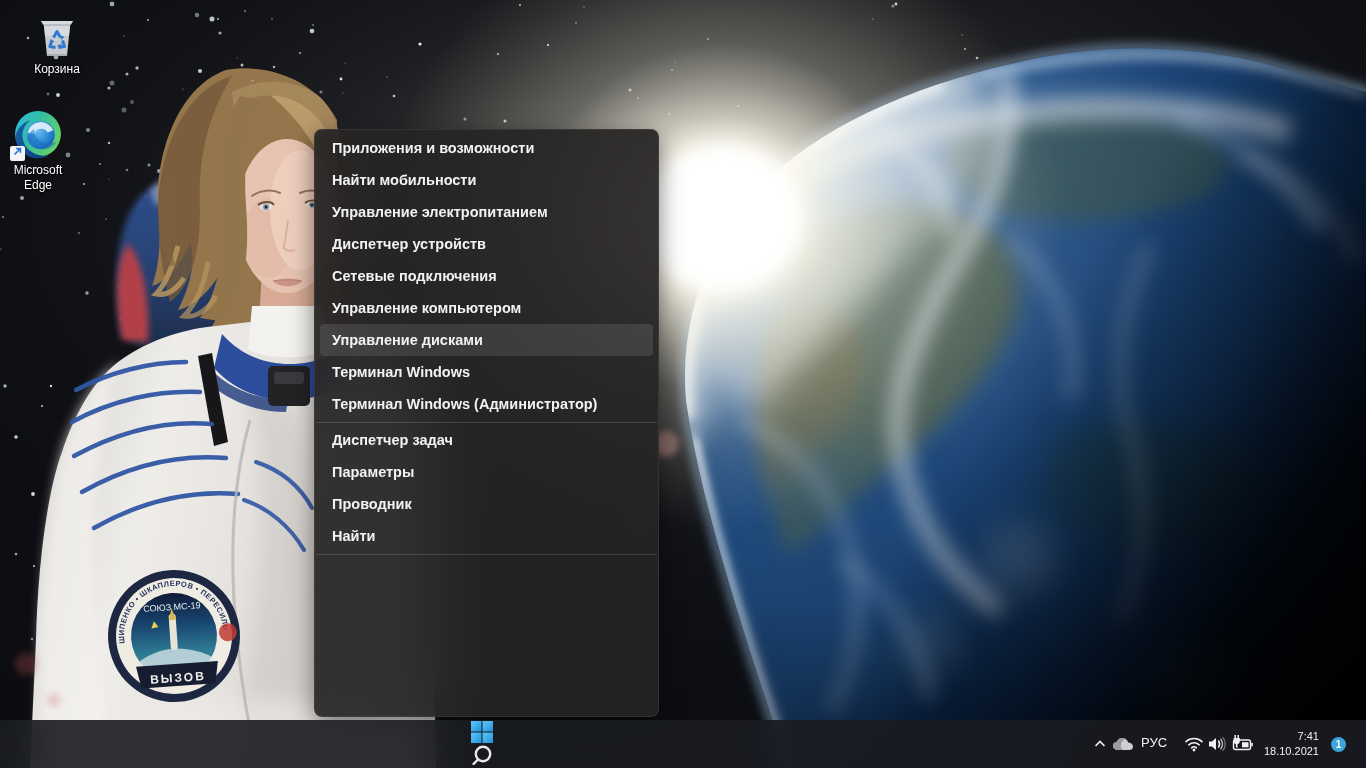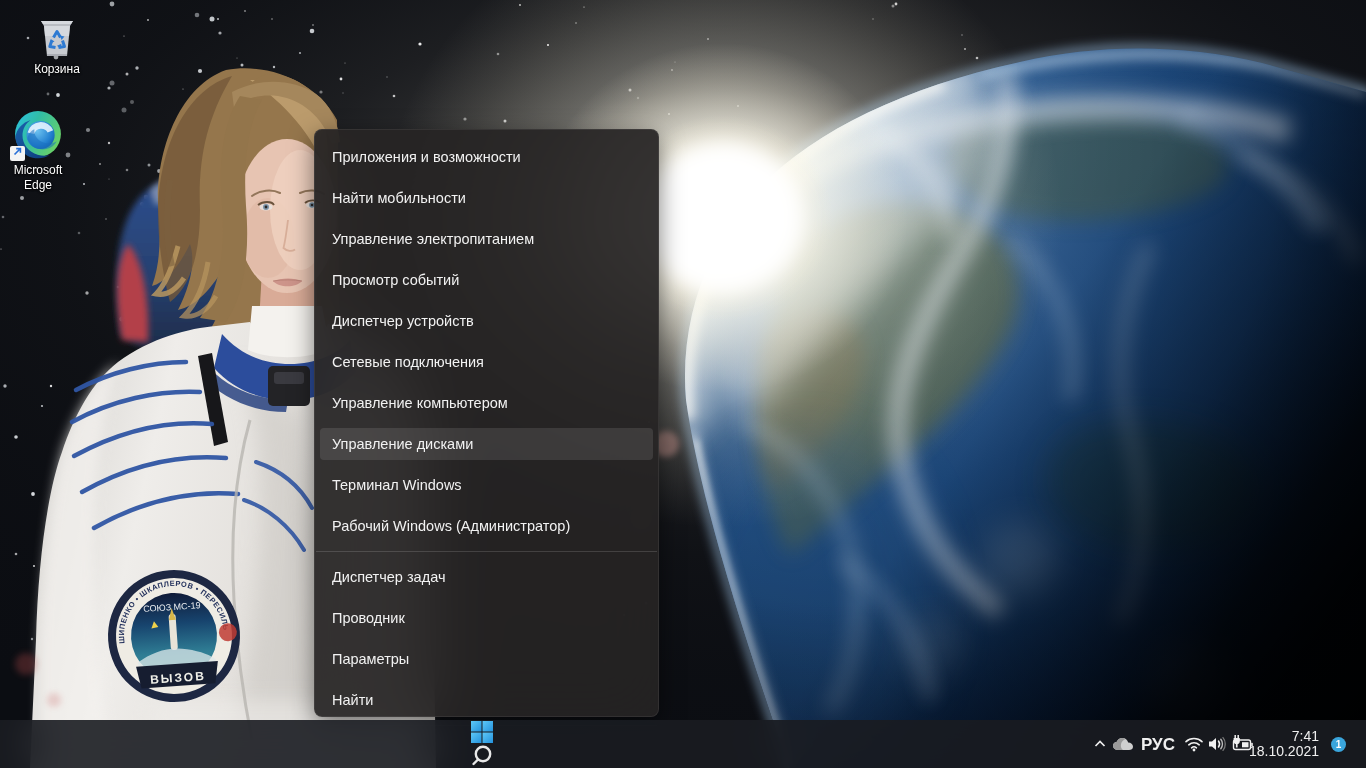--- a/index.html
+++ b/index.html
@@ -7,37 +7,37 @@
 #wall { position:absolute; left:0; top:0; }
 
 .dicon { position:absolute; width:76px; text-align:center; color:#fff; font-size:12px;
   text-shadow:0 1px 2px rgba(0,0,0,0.9), 0 0 3px rgba(0,0,0,0.8); line-height:15px; }
 .dicon svg { display:block; margin:0 auto 4px auto; }
 
 #menu { position:absolute; left:314px; top:129px; width:345px; height:588px;
   background:rgba(38,36,35,0.93); border:1px solid rgba(255,255,255,0.07); border-radius:8px;
   padding:2px 0; color:#f2f2f2; font-size:14.5px; box-shadow:0 8px 24px rgba(0,0,0,0.5);
   -webkit-backdrop-filter: blur(30px); backdrop-filter: blur(30px); }
-.mi { height:32px; line-height:32px; padding:0 12px; margin:9px 5px; border-radius:4px;
-  display:flex; justify-content:space-between; align-items:center; white-space:nowrap; }
+.mi { height:32px; line-height:32px; padding:0 12px; margin:0 5px; border-radius:4px;
+  display:flex; justify-content:space-between; align-items:center; white-space:nowrap;font-weight:bold; }
 .mi span { line-height:32px; }
 .mi.hi { background:rgba(255,255,255,0.105); }
 .sep { height:1px; background:rgba(255,255,255,0.14); margin:1.5px 1px; }
 .arr { color:#d8d8d8; font-size:17px; margin-right:3px; }
 
 #bar { position:absolute; left:0; top:720px; width:1366px; height:48px;
   background:rgba(26,28,33,0.9); -webkit-backdrop-filter:blur(20px); backdrop-filter:blur(20px); }
 #tbc { position:absolute; left:460px; top:0; height:48px; display:flex;flex-direction:column; }
 .tbi { width:44px; height:48px; display:flex; align-items:center; justify-content:center; position:relative; }
 .ind { position:absolute; bottom:2px; left:50%; margin-left:-3px; width:6px; height:3px; border-radius:2px; background:#9a9a9a; }
 
 #tray { position:absolute; left:1080px; top:0; width:286px; height:48px; color:#f0f0f0; }
 .tri { position:absolute; }
-#lang { position:absolute; font-size:17px; left:61px; top:15px;font-weight:bold; }
-#clock { position:absolute; right:47px; top:9px; text-align:right; font-size:14px; line-height:15px; }
+#lang { position:absolute; font-size:13px; left:61px; top:15px; }
+#clock { position:absolute; right:47px; top:9px; text-align:right; font-size:11px; line-height:15px; }
 #notif { position:absolute; left:251px; top:16.5px; width:15px; height:15px; border-radius:50%; background:#3aa5dc; font-size:10px; font-weight:bold;
   display:flex; align-items:center; justify-content:center; color:#fff; }
 </style></head>
 <body>
 <div id="page">
 
 <svg id="wall" width="1366" height="768" viewBox="0 0 1366 768">
 <defs>
  <radialGradient id="haze" cx="0.52" cy="0.30" r="0.75">
    <stop offset="0" stop-color="#fffdf4" stop-opacity="0.95"></stop>
@@ -524,49 +524,46 @@
 <div class="mi">
         <span>Приложения и возможности</span>
       </div>
 <div class="mi">
         <span>Найти мобильности</span>
       </div>
 <div class="mi">
         <span>Управление электропитанием</span>
       </div>
 <div class="mi">
-        <span>Просмотр событий</span>
-      </div>
-<div class="mi">
         <span>Диспетчер устройств</span>
       </div>
 <div class="mi">
         <span>Сетевые подключения</span>
       </div>
 <div class="mi">
         <span>Управление компьютером</span>
       </div>
 <div class="mi hi">
         <span>Управление дисками</span>
       </div>
 <div class="mi">
         <span>Терминал Windows</span>
       </div>
 <div class="mi">
-        <span>Рабочий Windows (Администратор)</span>
+        <span>Терминал Windows (Администратор)</span>
       </div>
 <div class="sep"></div>
 <div class="mi">
         <span>Диспетчер задач</span>
       </div>
 <div class="mi">
+        <span>Параметры</span>
+      </div>
+<div class="mi">
         <span>Проводник</span>
-      </div>
-<div class="mi">
-        <span>Параметры</span>
       </div>
 <div class="mi">
         <span>Найти</span>
       </div>
 <div class="sep"></div>
 </div>
 
 <div id="bar">
   <div id="tbc">
 <div class="tbi">

